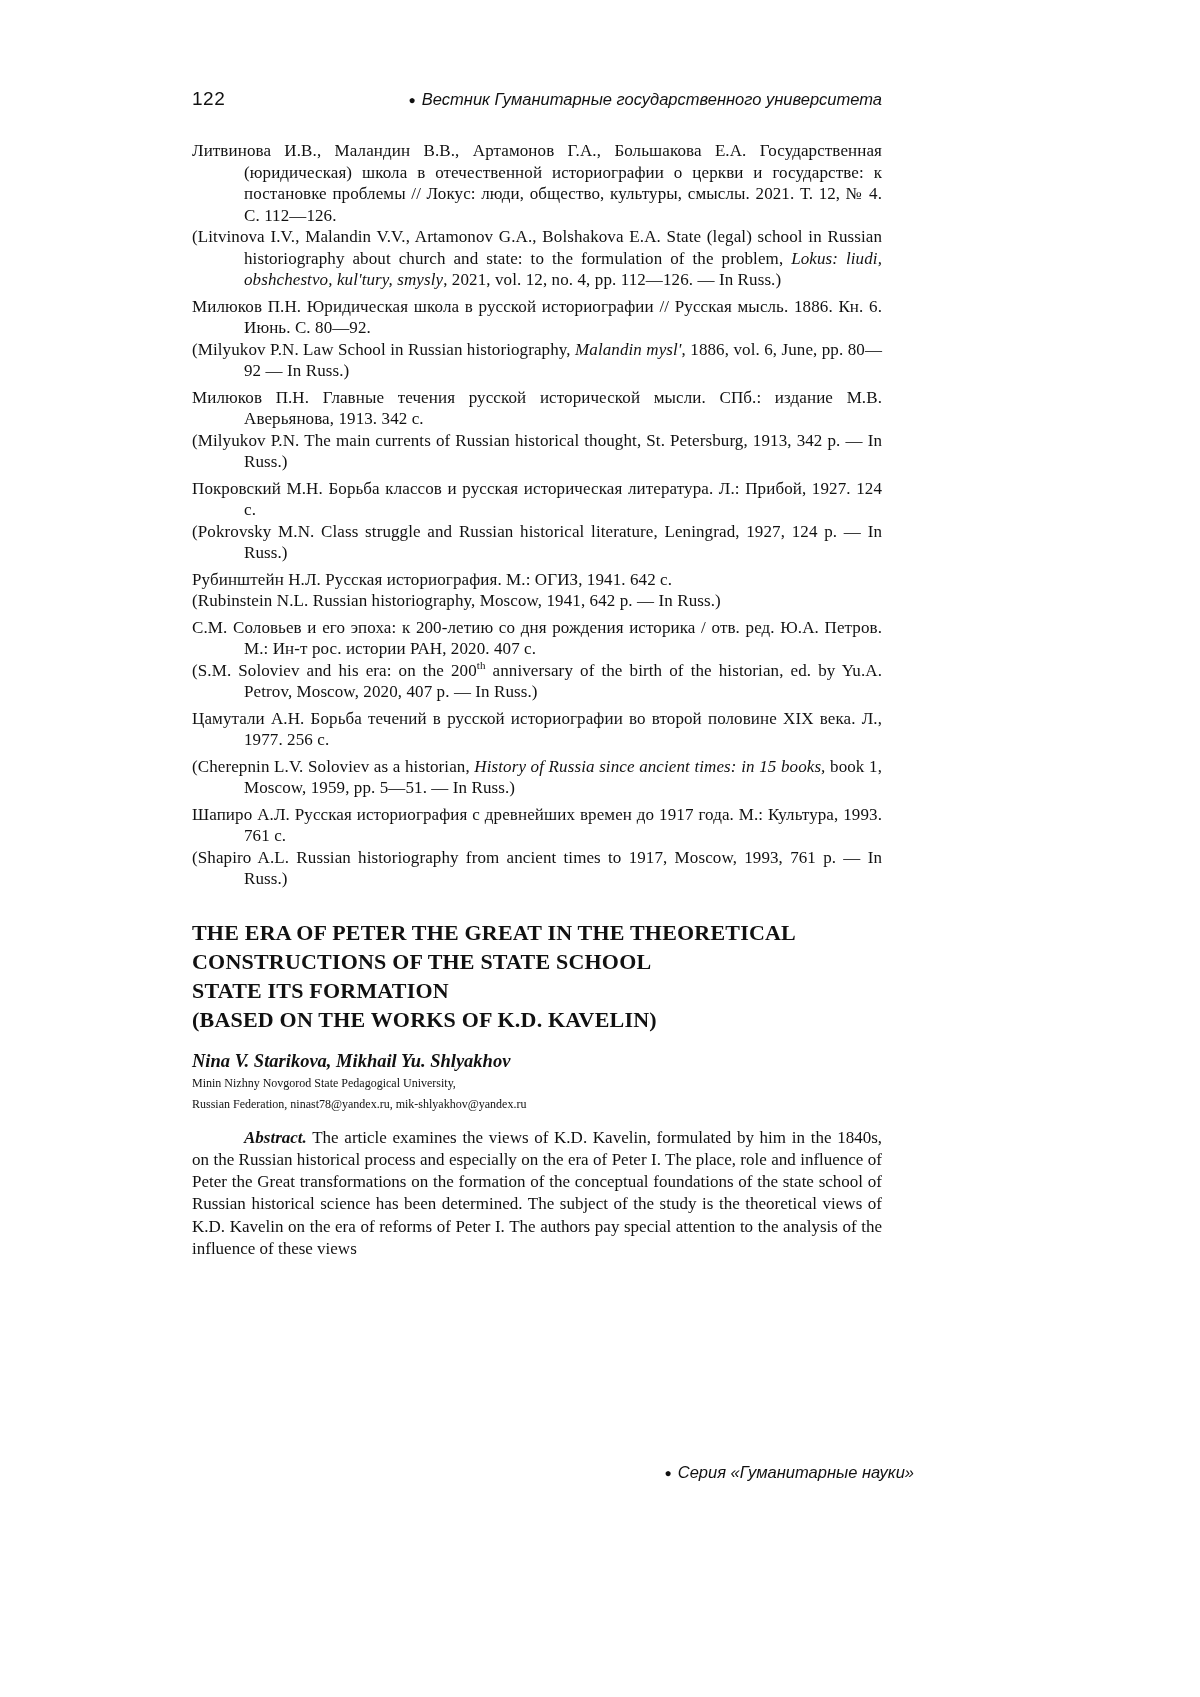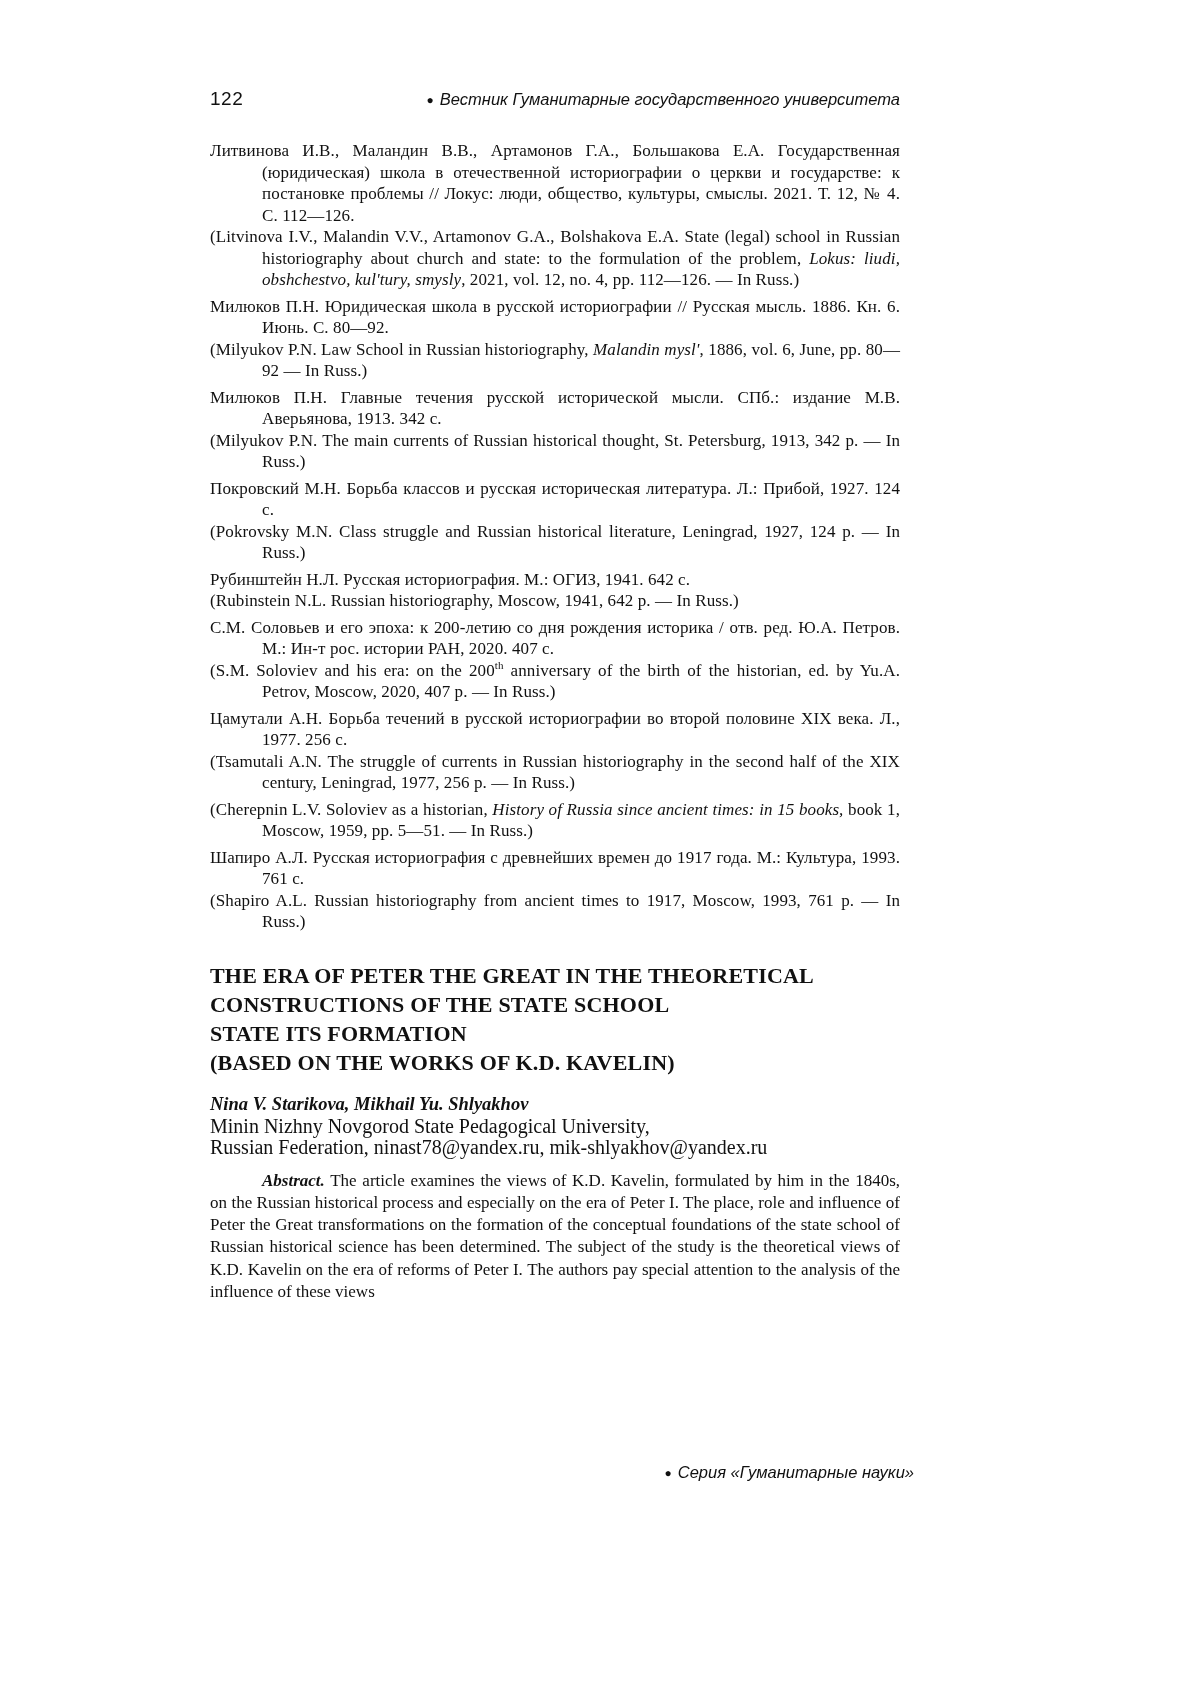--- a/index.html
+++ b/index.html
@@ -7,21 +7,21 @@
     position:relative;
     width:1200px; height:1697px;
     background:#ffffff;
     color:#111111;
     font-family:"Liberation Serif", serif;
     overflow:hidden;
     margin:0 auto;
   }
   .content {
     position:absolute;
-    left:210px; top:88px;
+    left:192px; top:88px;
     width:690px;
   }
   .pagehead {
     display:flex;
     justify-content:space-between;
     align-items:baseline;
     margin-bottom:30px;
   }
   .pagenum {
     font-family:"Liberation Sans", sans-serif;
@@ -59,21 +59,21 @@
     letter-spacing:0.2px;
   }
   .authors {
     margin-top:15px;
     font-weight:bold;
     font-style:italic;
     font-size:18.5px;
     line-height:24px;
   }
   .affil {
-    font-size:20px;
+    font-size:12px;
     line-height:21.5px;
   }
   .abstract {
     margin-top:11px;
     text-align:justify;
     font-size:17px;
     line-height:22.3px;
     text-indent:52px;
   }
   .footer {
@@ -117,21 +117,20 @@
       <div class="ref">
         <p><span>Рубинштейн Н.Л. Русская историография. М.: ОГИЗ, 1941. 642 с.</span></p>
         <p><span>(Rubinstein N.L. Russian historiography, Moscow, 1941, 642 p. — In Russ.)</span></p>
       </div>
       <div class="ref">
         <p><span>С.М. Соловьев и его эпоха: к 200-летию со дня рождения историка / отв. ред. Ю.А. Петров. М.: Ин-т рос. истории РАН, 2020. 407 с.</span></p>
         <p><span>(S.M. Soloviev and his era: on the 200</span><sup>th</sup><span> anniversary of the birth of the historian, ed. by Yu.A. Petrov, Moscow, 2020, 407 p. — In Russ.)</span></p>
       </div>
       <div class="ref">
         <p><span>Цамутали А.Н. Борьба течений в русской историографии во второй половине XIX века. Л., 1977. 256 с.</span></p>
-        <p><span>(Tsamutali A.N. The struggle of currents in Russian historiography in the second half of the XIX century, Leningrad, 1977, 256 p. — In Russ.)</span></p>
       </div>
       <div class="ref">
         <p><span>(Cherepnin L.V. Soloviev as a historian, </span><span style="font-style: italic;">History of Russia since ancient times: in 15 books,</span><span> book 1, Moscow, 1959, pp. 5—51. — In Russ.)</span></p>
       </div>
       <div class="ref">
         <p><span>Шапиро А.Л. Русская историография с древнейших времен до 1917 года. М.: Культура, 1993. 761 с.</span></p>
         <p><span>(Shapiro A.L. Russian historiography from ancient times to 1917, Moscow, 1993, 761 p. — In Russ.)</span></p>
       </div>
     </div>
 

